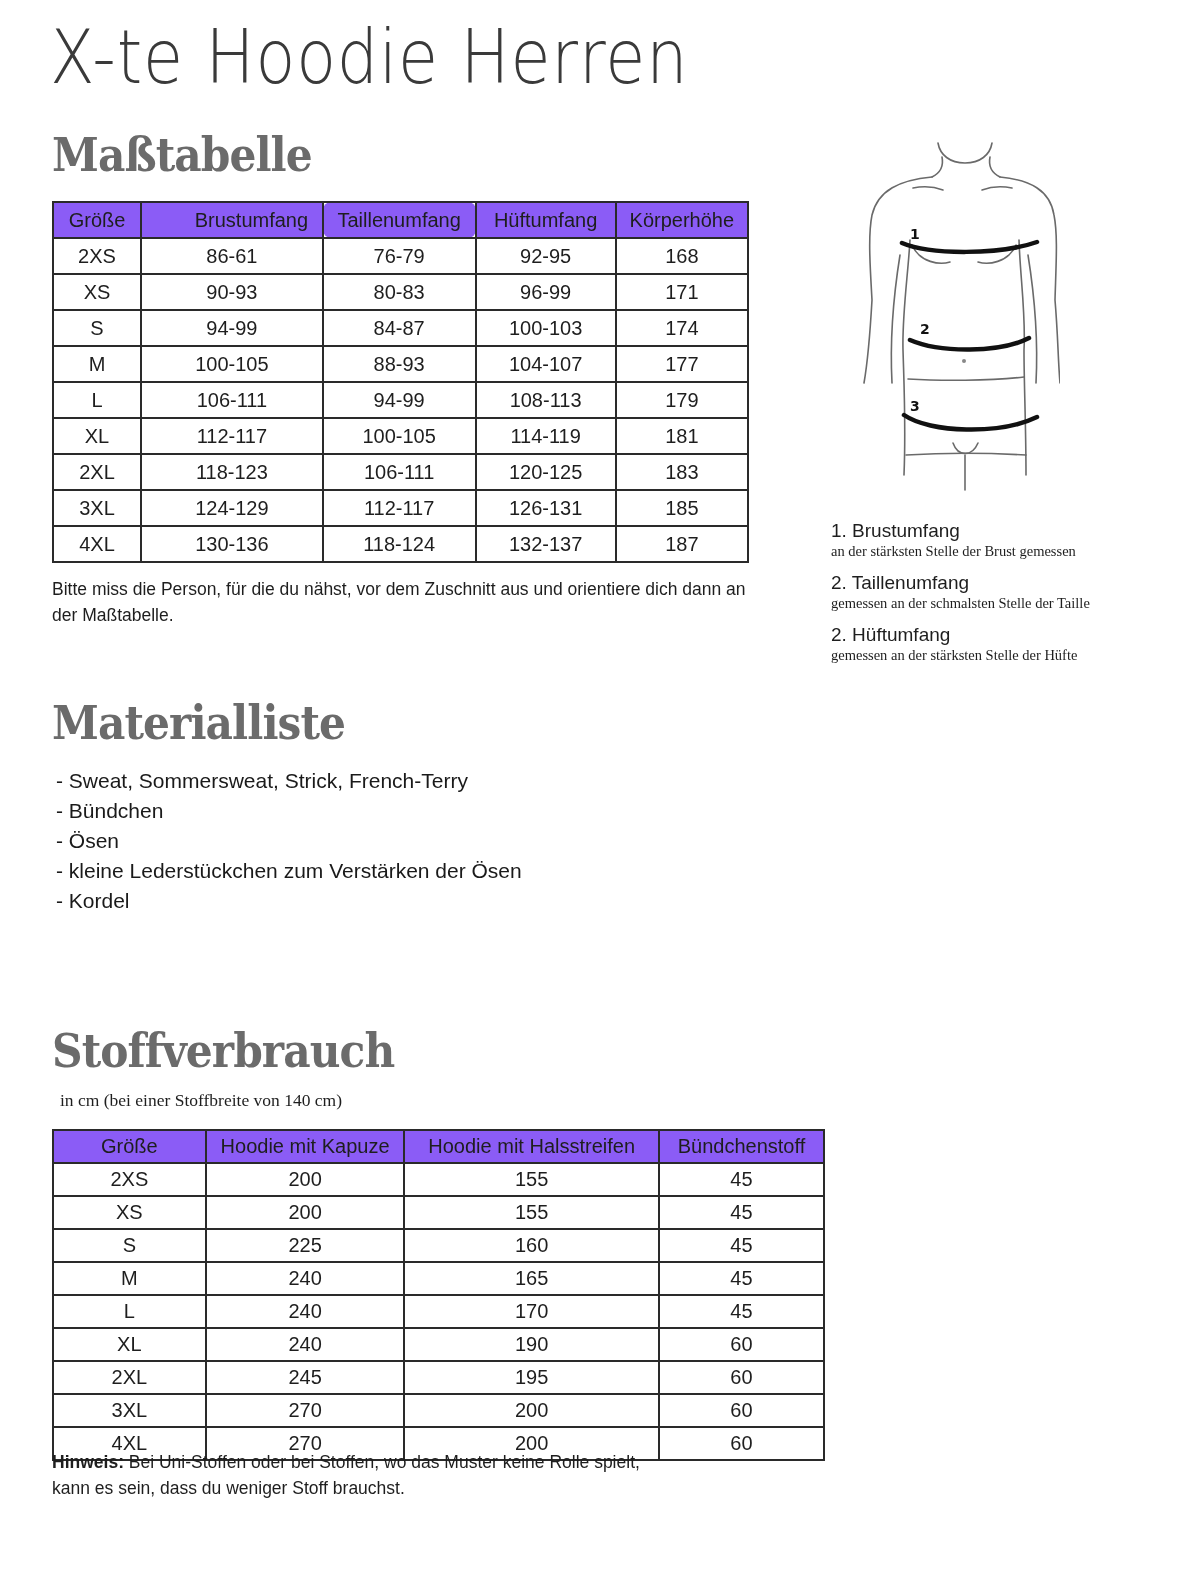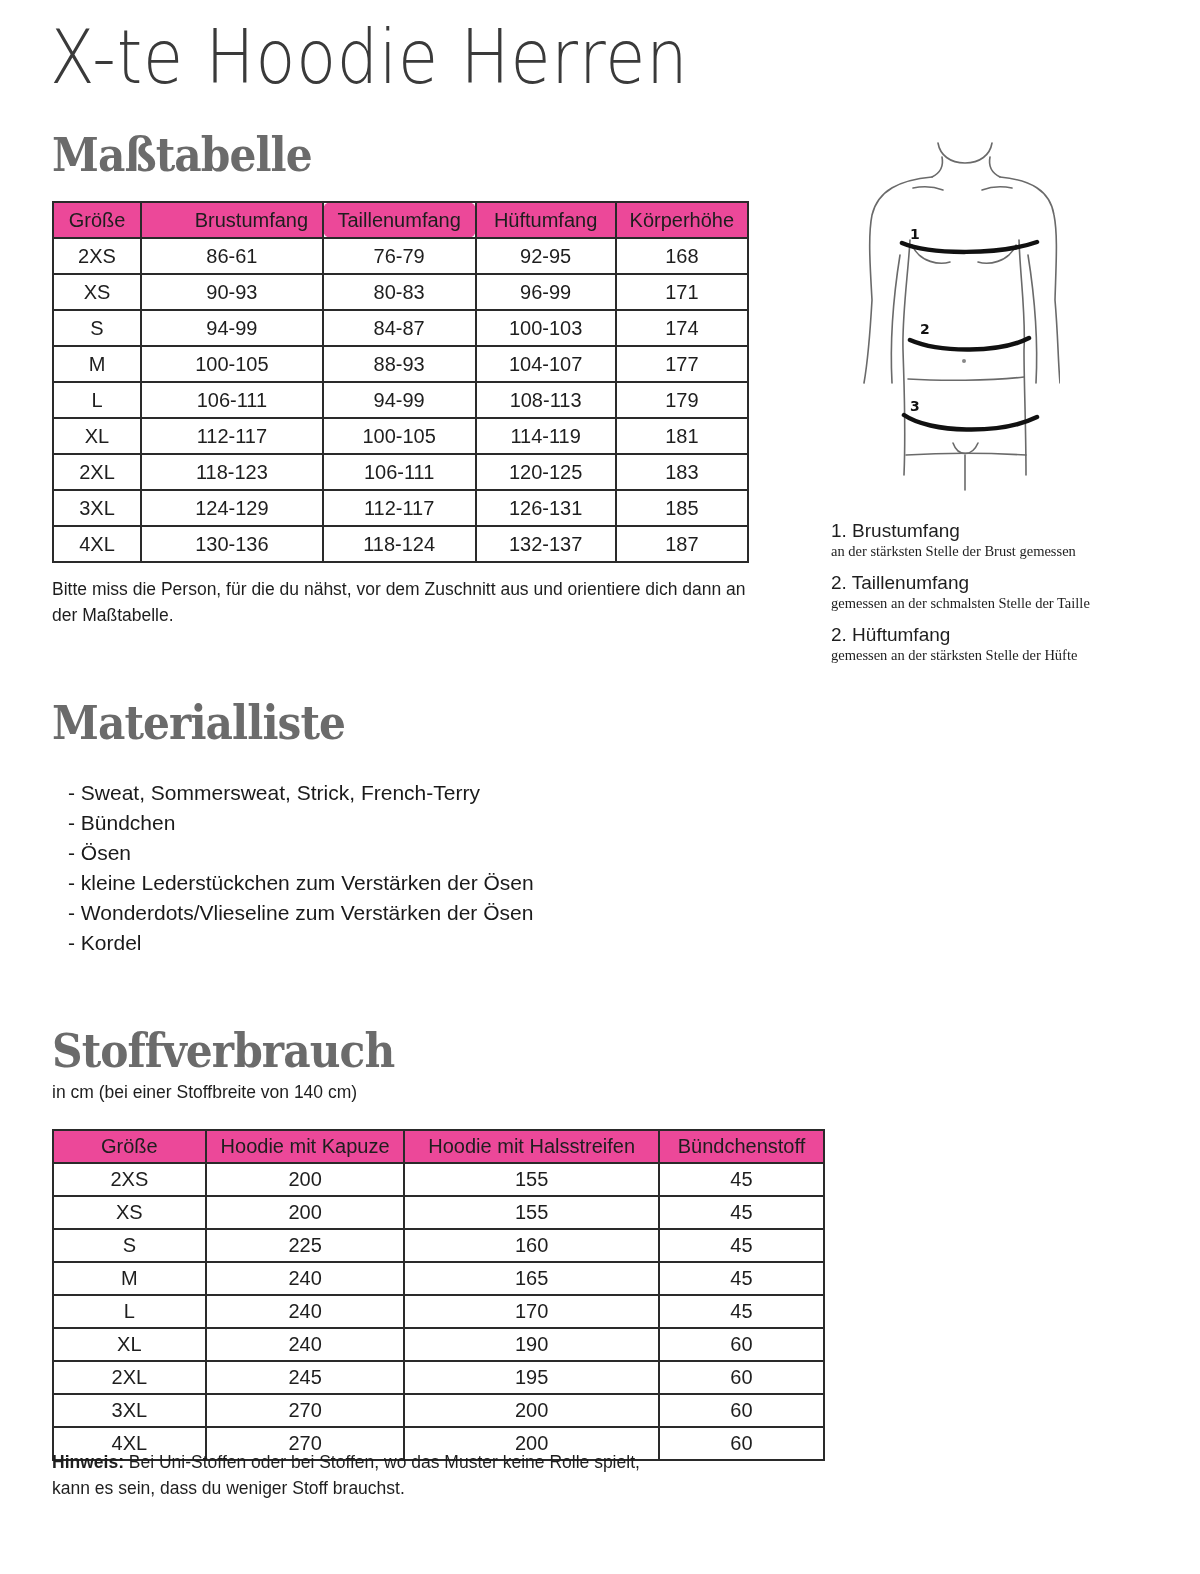--- a/index.html
+++ b/index.html
@@ -11,44 +11,44 @@
            color: #3a3a3a; letter-spacing: 1px; transform: scaleX(0.88); transform-origin: left top;
            -webkit-text-stroke: 0; font-stretch: condensed; }
 
   .section-head { position: absolute; left: 52px; margin: 0;
                   font-family: "DejaVu Serif", "Liberation Serif", serif; font-weight: bold;
                   color: #6b6b6b; font-size: 46px; letter-spacing: -1px;
                   transform: scaleX(0.92); transform-origin: left top; }
 
   table.grid { position: absolute; border-collapse: collapse; font-size: 20px; color: #1e1e1e; }
   table.grid th, table.grid td { border: 2px solid #2a2a2a; text-align: center; padding: 0; font-weight: normal; }
-  table.grid th { background: #ec4899; }
+  table.grid th { background: #8b5cf6; }
 
   #mass-table { left: 52px; top: 201px; width: 697px; }
   #mass-table th { height: 34px; }
   #mass-table td { height: 34px; }
 
   #stoff-table { left: 52px; top: 1129px; width: 773px; }
   #stoff-table th { height: 31px; }
   #stoff-table td { height: 31px; }
 
   .note { position: absolute; left: 52px; font-size: 17.5px; line-height: 26px; color: #1e1e1e; margin: 0; }
   .note b { font-weight: bold; }
 
   .figure { position: absolute; left: 840px; top: 135px; width: 220px; height: 370px; }
 
   .legend { position: absolute; left: 831px; top: 520px; width: 350px; }
   .legend-item { margin-bottom: 12px; }
   .legend-title { font-size: 19px; color: #1e1e1e; line-height: 22px; }
   .legend-desc { font-size: 14.5px; color: #1e1e1e; line-height: 18px; font-family: Liberation Serif, serif; }
 
-  .materials { position: absolute; left: 52px; top: 762px; margin: 16px; padding: 0; list-style: none;
+  .materials { position: absolute; left: 52px; top: 762px; margin: 4px; padding: 0; list-style: none;
                font-size: 21px; line-height: 30px; color: #1a1a1a; }
 
-  .subtitle { position: absolute; left: 52px; top: 1082px; font-size: 17.5px; color: #1e1e1e; margin: 0; }
+  .subtitle { position: absolute; left: 52px; top: 1082px; font-size: 17.5px; color: #1e1e1e; margin: 8px; font-family: Liberation Serif, serif; }
 </style>
 </head>
 <body>
 
 <h1 class="title">X-te Hoodie Herren</h1>
 
 <h2 class="section-head" style="top:128px">Maßtabelle</h2>
 
 <table id="mass-table" class="grid">
   <thead>
@@ -188,21 +188,20 @@
   </div>
 </div>
 
 <h2 class="section-head" style="top:696px">Materialliste</h2>
 
 <ul class="materials">
   <li>- Sweat, Sommersweat, Strick, French-Terry</li>
   <li>- Bündchen</li>
   <li>- Ösen</li>
   <li>- kleine Lederstückchen zum Verstärken der Ösen</li>
-  <li>- Wonderdots/Vlieseline zum Verstärken der Ösen</li>
   <li>- Kordel</li>
 </ul>
 
 <h2 class="section-head" style="top:1024px">Stoffverbrauch</h2>
 <p class="subtitle">in cm (bei einer Stoffbreite von 140 cm)</p>
 
 <table id="stoff-table" class="grid">
   <thead>
       <tr>
         <th style="width: 153px;">Größe</th>

